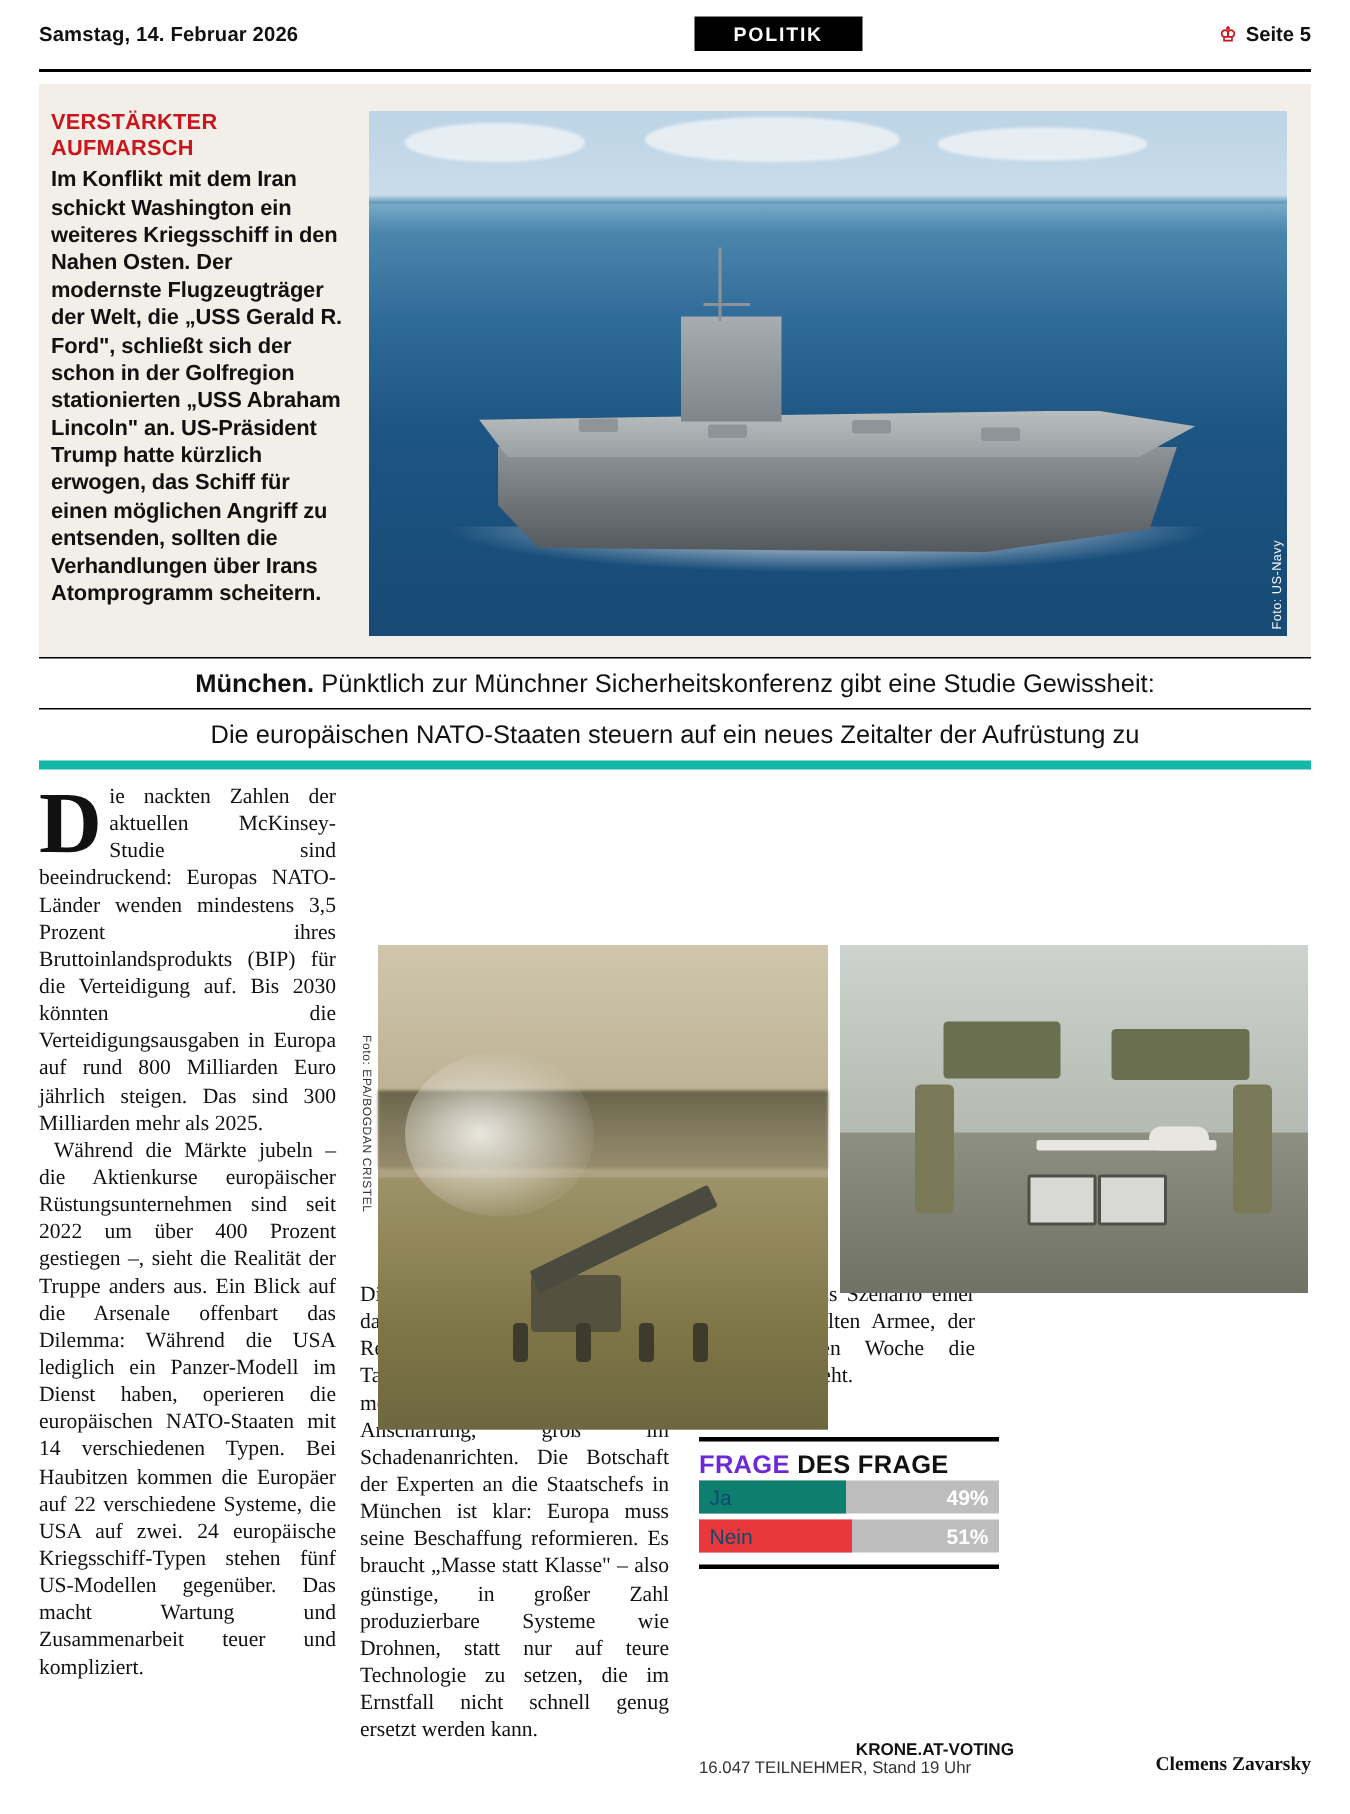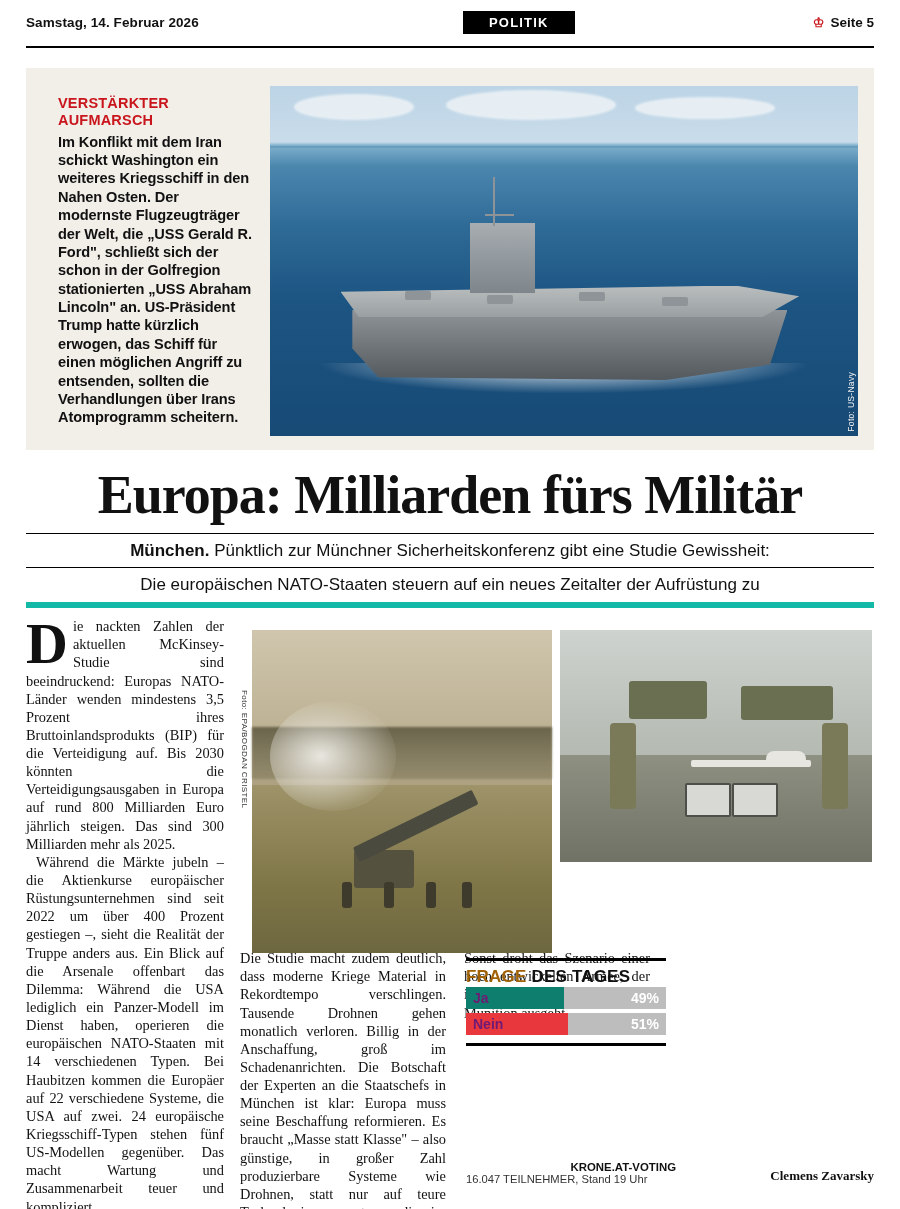--- a/index.html
+++ b/index.html
@@ -38,25 +38,24 @@
     font-size: 13.5px; font-weight: bold;
   }
   .crown { color:#c9161d; font-size: 13px; line-height:1; }
 
   .rule-top { border-top: 2px solid #000; margin-top: 2px; }
 
   
   .teaser {
     background: #f2efe9;
     display: flex;
-    padding: 18px 16px 14px 32px;
-    margin-top: 20px;
+    padding: 18px 16px 14px 8px;
+    margin-top: 8px;
     gap: 16px;
     position: relative;
-    align-items: center;
   }
   .teaser-text { width: 196px; flex: none; }
   .teaser-kicker {
     color: #c9161d; font-weight: bold; font-size: 14.5px;
     line-height: 1.15; margin-bottom: 4px; letter-spacing: .2px;
   }
   .teaser-body {
     font-size: 14.6px; font-weight: bold; line-height: 1.26;
     letter-spacing: -.1px;
   }
@@ -216,36 +215,36 @@
   .dr-crate { position:absolute; background:#d8d9d4; border:2px solid #4d4f48; border-radius:2px; }
   .dr-sold { position:absolute; background:#7b7a58; border-radius:4px; }
 
   
   .poll {
     border-top: 3px solid #000;
     border-bottom: 3px solid #000;
     padding: 6px 0 4px 0;
   }
   .poll-title { font-size: 17px; font-weight: bold; letter-spacing: .2px; }
-  .poll-title .red { color: #a16207; }
+  .poll-title .red { color: #6d28d9; }
   .poll-q {
     font-family: "Liberation Serif", serif;
     font-style: italic; font-weight: bold;
     font-size: 13.6px; line-height: 1.2;
     margin: 5px 0 8px 0;
   }
   .bar-row { display:flex; align-items:center; margin-bottom: 4px; height: 22px; }
   .bar {
     position: relative; flex: 1; height: 22px;
     background: #bdbdbd;
     display: flex; align-items: center;
   }
   .bar .fill { position:absolute; left:0; top:0; bottom:0; }
   .bar .lbl {
-    position: relative; color:#701a75; font-weight: bold; font-size: 14px;
+    position: relative; color:#0c4a6e; font-weight: normal; font-size: 14px;
     padding-left: 7px;
   }
   .bar .pct {
     position: absolute; right: 7px; top: 0; line-height: 22px;
     color:#fff; font-weight: bold; font-size: 14px;
   }
   .poll-foot1 { font-size: 11.4px; font-weight: bold; margin-top: 5px; text-align: right; }
   .poll-foot2 { font-size: 11.2px; color:#333; }
 
   .byline { text-align:right; font-weight:bold; font-size: 13px; margin-top: 6px;
@@ -287,21 +286,20 @@
         <div class="jet" style="left:52%;top:22%;width:26px;height:9px;"></div>
         <div class="jet" style="left:70%;top:36%;width:26px;height:9px;"></div>
       </div>
       <div class="island"></div>
       <div class="mast"></div>
       <div class="mast2"></div>
       <div class="teaser-credit">Foto: US-Navy</div>
     </div>
   </div>
 
-  <div class="headline">Europa: Milliarden fürs Militär</div>
   <div class="subrule"></div>
   <div class="sub1">
     <b>München.</b><span> Pünktlich zur Münchner Sicherheitskonferenz gibt eine Studie Gewissheit:</span>
   </div>
   <div class="sub2">Die europäischen NATO-Staaten steuern auf ein neues Zeitalter der Aufrüstung zu</div>
 
   <div class="body">
 
     <div class="col col1">
       <p class="first dropcap">Die nackten Zahlen der aktuellen McKinsey-Studie sind beeindruckend: Europas NATO-Länder wenden mindestens 3,5 Prozent ihres Bruttoinlandsprodukts (BIP) für die Verteidigung auf. Bis 2030 könnten die Verteidigungsausgaben in Europa auf rund 800 Milliarden Euro jährlich steigen. Das sind 300 Milliarden mehr als 2025.</p>
@@ -341,21 +339,21 @@
     <div class="dr-crate" style="left:40%;top:66%;width:46px;height:34px;"></div>
     <div class="dr-crate" style="left:55%;top:66%;width:46px;height:34px;"></div>
     <div class="dr-sold" style="left:16%;top:40%;width:26px;height:86px;"></div>
     <div class="dr-sold" style="left:84%;top:40%;width:26px;height:86px;"></div>
 
   </div>
 
 
   <div class="poll" style="position:absolute;left:466px;top:958px;width:200px;">
     <div class="poll-title">
-      <span class="red">FRAGE</span><span> DES TAGES</span>
+      <span class="red">FRAGE</span><span> DES FRAGE</span>
     </div>
 
     <div class="bar-row">
       <div class="bar">
         <div class="fill" style="width:49%;background:#0e7f6e;"></div>
         <span class="lbl">Ja</span>
         <span class="pct">49%</span>
       </div>
     </div>
 

